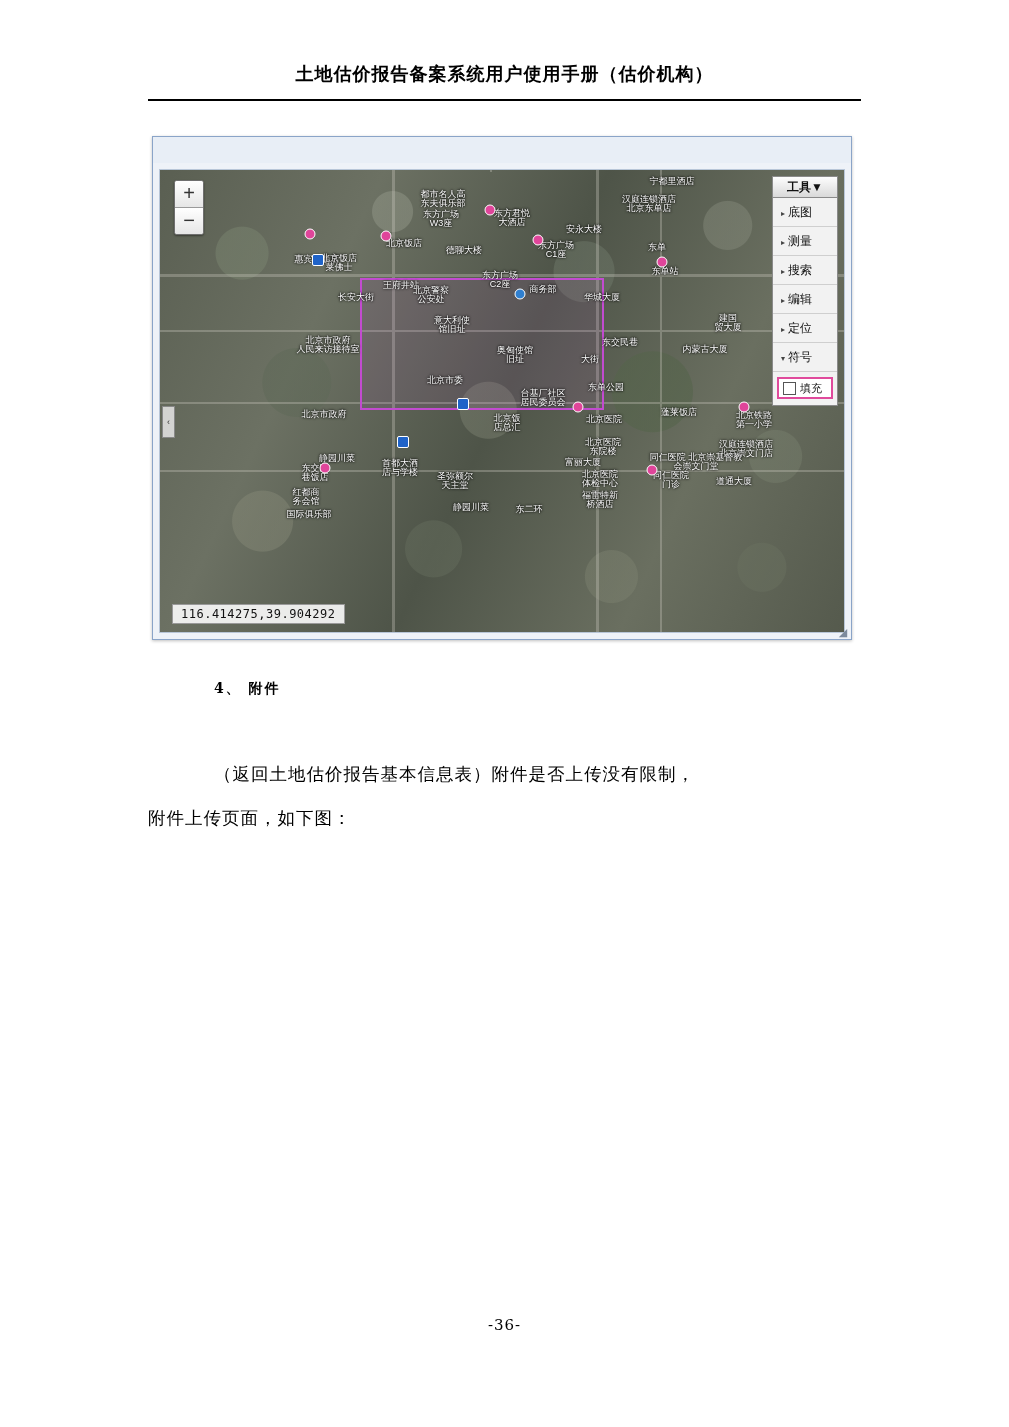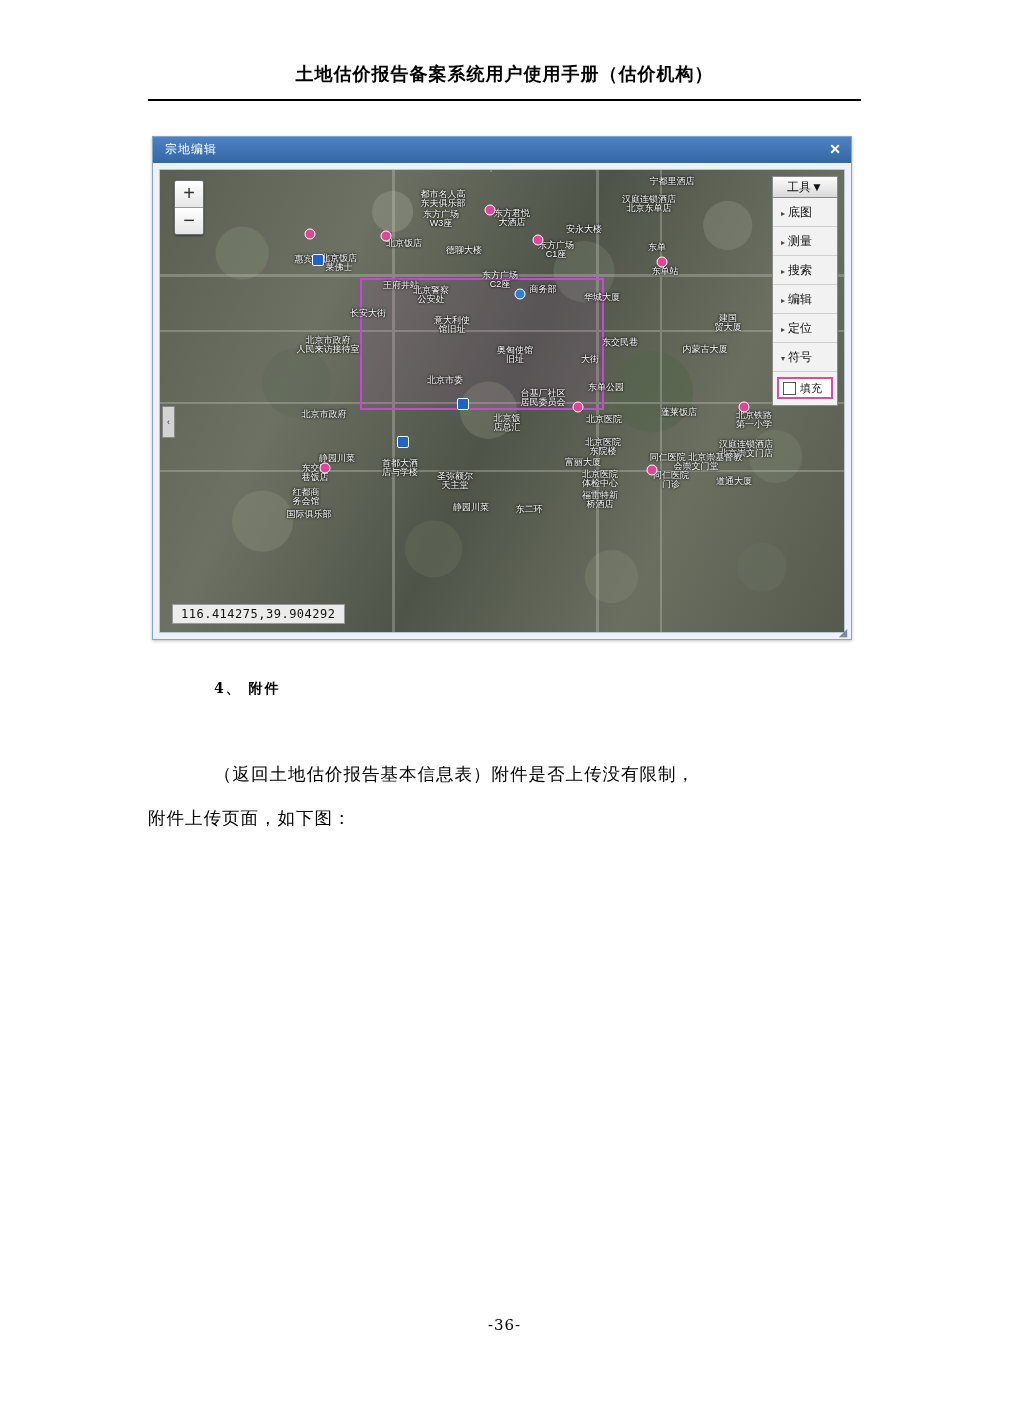--- a/index.html
+++ b/index.html
@@ -190,21 +190,21 @@
     font-size: 12px;
     z-index: 5;
   }
   .tools-head {
     height: 20px;
     line-height: 20px;
     text-align: center;
     background: linear-gradient(to bottom,#fdfdfd,#d9d9d9);
     border: 1px solid #8a8a8a;
     color: #111;
-    font-weight: normal;
+    font-weight: bold;
     cursor: pointer;
   }
   .tools-list {
     border: 1px solid #8a8a8a;
     border-top: none;
     background: #f2f2f2;
   }
   .tool-item {
     height: 28px;
     line-height: 28px;
@@ -329,24 +329,20 @@
 </head>
 <body>
 
 <div class="page-header">
   <div class="title">土地估价报告备案系统用户使用手册（估价机构）</div>
 </div>
 <div class="header-rule"></div>
 
 <div class="figure">
 
-  <div class="win-titlebar">
-    <div class="win-title">宗地编辑</div>
-    <div class="win-close">✕</div>
-  </div>
 
   <div class="win-body">
     <div class="map-area">
 
       <div class="roads">
         <div class="road-h" style="top:104px;"></div>
         <div class="road-h" style="top:160px;height:2px;"></div>
         <div class="road-h" style="top:232px;height:2px;"></div>
         <div class="road-h" style="top:300px;height:2px;"></div>
         <div class="road-v" style="left:232px;"></div>
@@ -365,21 +361,21 @@
         <span class="poi" style="left:283px;top:29px;">都市名人高<br>东夫俱乐部</span>
         <span class="poi" style="left:424px;top:60px;">安永大楼</span>
         <span class="poi" style="left:489px;top:34px;">汉庭连锁酒店<br>北京东单店</span>
         <span class="poi" style="left:497px;top:78px;">东单</span>
         <span class="poi" style="left:505px;top:102px;">东单站</span>
         <span class="poi" style="left:304px;top:81px;">德聊大楼</span>
         <span class="poi" style="left:244px;top:74px;">北京饭店</span>
         <span class="poi" style="left:157px;top:90px;">惠宾楼饭店</span>
         <span class="poi" style="left:179px;top:93px;">北京饭店<br>莱佛士</span>
         <span class="poi" style="left:241px;top:116px;">王府井站</span>
-        <span class="poi" style="left:208px;top:128px;margin-top:16px;">长安大街</span>
+        <span class="poi" style="left:196px;top:128px;">长安大街</span>
         <span class="poi" style="left:271px;top:125px;">北京警察<br>公安处</span>
         <span class="poi" style="left:292px;top:155px;">意大利使<br>馆旧址</span>
         <span class="poi" style="left:383px;top:120px;">商务部</span>
         <span class="poi" style="left:442px;top:128px;">华城大厦</span>
         <span class="poi" style="left:355px;top:185px;">奥匈使馆<br>旧址</span>
         <span class="poi" style="left:383px;top:215px;margin-top:13px;">台基厂社区<br>居民委员会</span>
         <span class="poi" style="left:460px;top:173px;">东交民巷</span>
         <span class="poi" style="left:285px;top:211px;">北京市委</span>
         <span class="poi" style="left:446px;top:218px;">东单公园</span>
         <span class="poi" style="left:168px;top:175px;">北京市政府<br>人民来访接待室</span>

